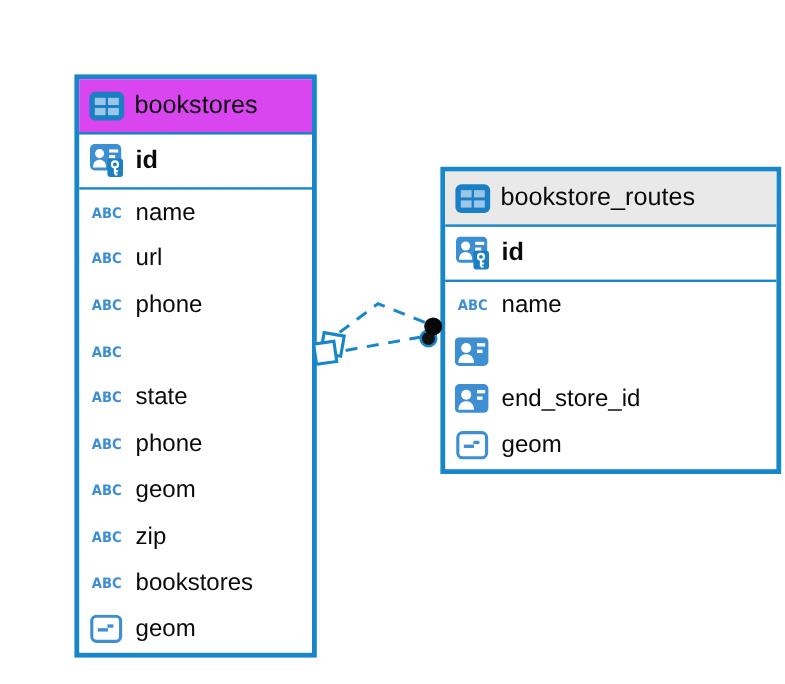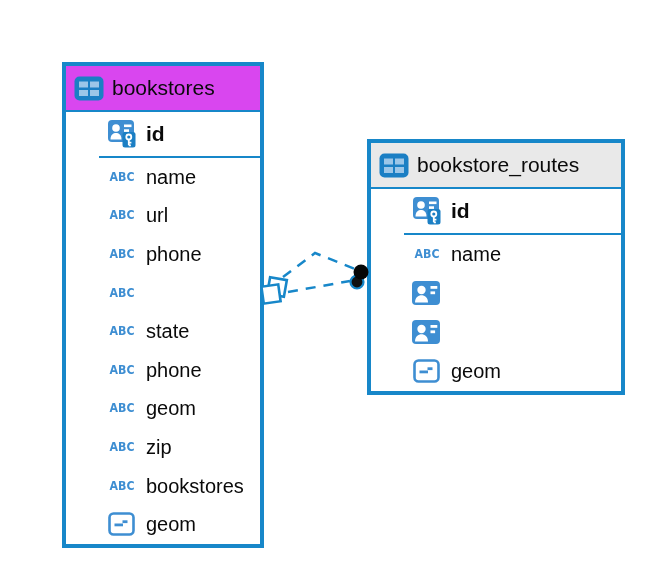--- a/index.html
+++ b/index.html
@@ -14,30 +14,30 @@
     --icon-blue:#3e8ed2;
     --icon-blue-dark:#1b7fc4;
     --icon-blue-light:#9cc6e8;
   }
   .table-card{
     position:absolute;box-sizing:border-box;background:#fff;
     border:4px solid var(--blue);
     display:flex;flex-direction:column;
   }
   #table-0{left:62px;top:62px;width:202px;height:486px;}
-  #table-1{left:367px;top:139px;width:258px;height:256px;}
+  #table-1{left:367px;top:139px;width:284px;height:256px;}
   .table-header{
     flex:0 0 44px;display:flex;align-items:center;gap:8px;
     padding:0 8px;border-bottom:2px solid var(--blue);
     font-size:21px;white-space:nowrap;overflow:hidden;
   }
   .rows{flex:1;display:flex;flex-direction:column;}
   .row{
     flex:1;display:flex;align-items:center;gap:9px;
-    padding:0 6px 0 8px;font-size:20px;white-space:nowrap;overflow:hidden;margin-left:33px;
+    padding:0 6px 0 8px;font-size:20px;white-space:nowrap;overflow:hidden;
   }
   .pk-row{
     flex:0 0 44px;border-bottom:2px solid var(--blue);
     font-weight:700;font-size:21px;
   }
   .icon{flex:0 0 30px;display:flex;align-items:center;justify-content:center;}
   .abc-icon{
     font-family:"DejaVu Sans", sans-serif;
     font-weight:800;font-size:11px;letter-spacing:0px;
     color:var(--icon-blue);
@@ -197,20 +197,21 @@
       <div class="row">
         <span class="icon">
           <svg width="30" height="26" viewBox="0 0 30 26">
             <rect x="0" y="0" width="28" height="24" rx="4" fill="var(--icon-blue)"></rect>
             <circle cx="9.5" cy="9" r="4.2" fill="#fff"></circle>
             <path d="M3 21.5 c0-5.2 3.3-7.2 6.5-7.2 s6.5 2 6.5 7.2 z" fill="#fff"></path>
             <rect x="18.5" y="5" width="6.8" height="2.8" fill="#fff"></rect>
             <rect x="18.5" y="10.4" width="4.6" height="2.8" fill="#fff"></rect>
           </svg>
         </span>
+        <span class="label">end_store_id</span>
       </div>
       <div class="row">
         <span class="icon">
           <svg width="28" height="25" viewBox="0 0 28 25">
             <rect x="1.5" y="1.5" width="24" height="21" rx="4" fill="#fff" stroke="var(--icon-blue)" stroke-width="2.6"></rect>
             <rect x="6.5" y="11.5" width="8.5" height="2.8" fill="var(--icon-blue)"></rect>
             <rect x="14.5" y="8.3" width="5" height="2.8" fill="var(--icon-blue)"></rect>
           </svg>
         </span>
         <span class="label">geom</span>

